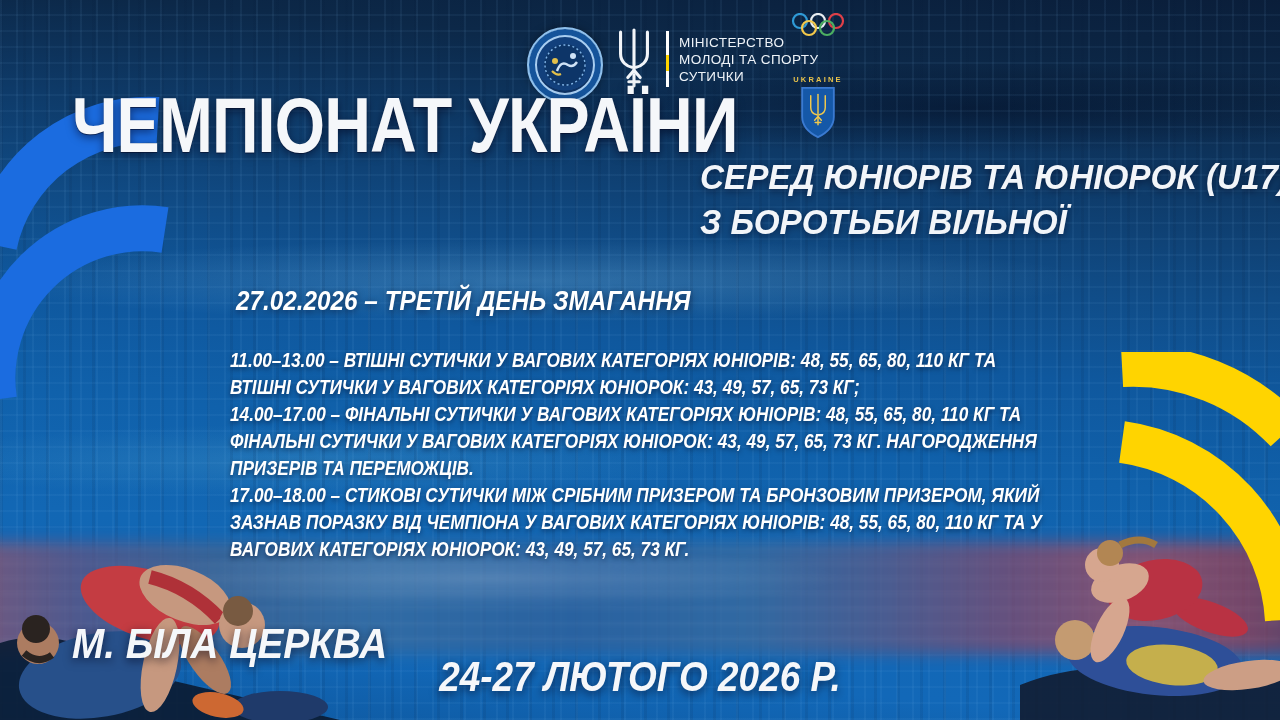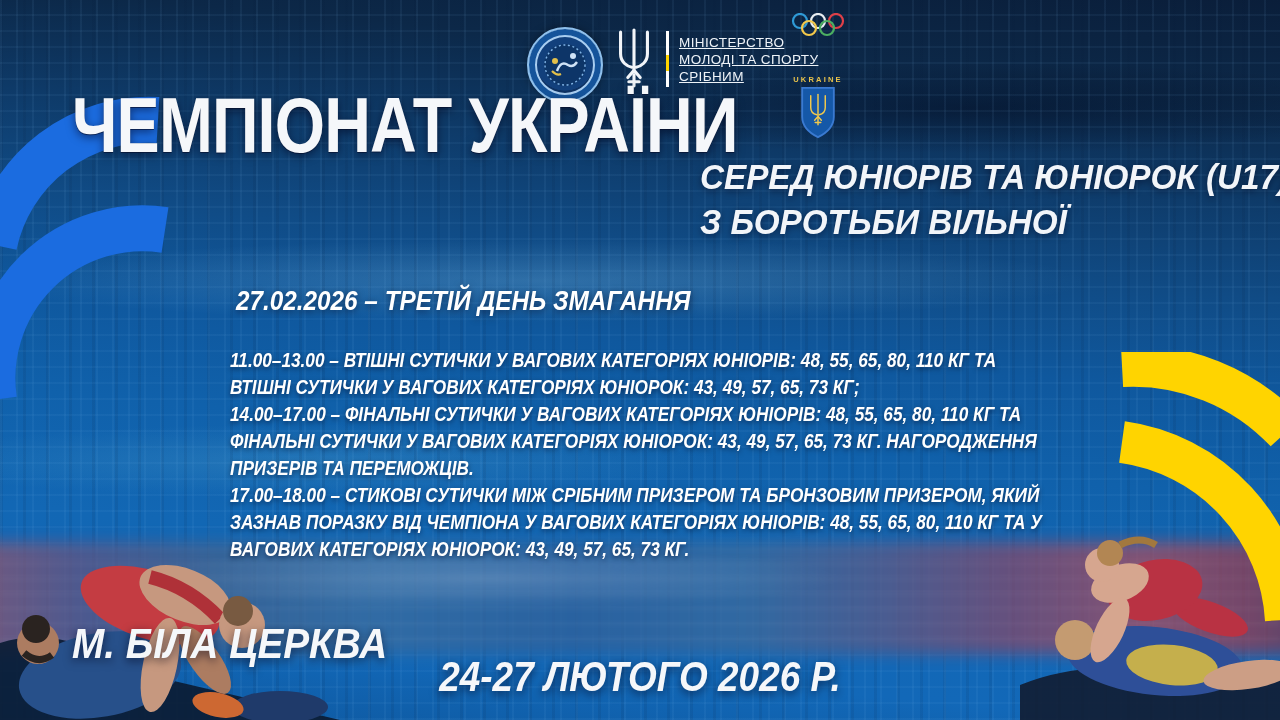--- a/index.html
+++ b/index.html
@@ -39,21 +39,21 @@
 
   .logos{position:absolute;left:0;top:0;width:1280px;height:110px;}
   .emblem{
     position:absolute;left:527px;top:27px;width:72px;height:72px;border-radius:50%;
     background:radial-gradient(circle at 50% 45%, #12407c 0 54%, #0e3263 55% 68%, #1f63ae 69% 100%);
     border:2px solid #8fc0ec;box-shadow:inset 0 0 0 6px #15549b, inset 0 0 0 8px #a8cdf0, 0 0 10px rgba(0,0,0,.35);
     display:flex;align-items:center;justify-content:center;
   }
   .ministry{position:absolute;left:612px;top:28px;display:flex;align-items:center;gap:10px;}
   .ministry .divider{width:3px;height:56px;background:linear-gradient(180deg,#fff 0 42%,#ffd500 42% 72%,#fff 72% 100%);}
-  .ministry .mtext{font-size:13.5px;line-height:17px;letter-spacing:.4px;color:#eef3f8;font-weight:400;text-decoration:underline;}
+  .ministry .mtext{font-size:13.5px;line-height:17px;letter-spacing:.4px;color:#eef3f8;font-weight:400;}
   .olympic{position:absolute;left:786px;top:13px;width:64px;display:flex;flex-direction:column;align-items:center;gap:2px;}
   .olympic .country{font-size:7.5px;letter-spacing:2.2px;color:#e8c24a;font-weight:700;margin-top:36px;}
 
   .title{
     position:absolute;left:72px;top:86px;margin:0;
     font-size:77px;font-weight:700;line-height:1.02;letter-spacing:-1px;color:#f5f7fa;
     transform:scaleX(.84);transform-origin:left top;white-space:nowrap;
     text-shadow:0 3px 10px rgba(0,0,25,.55),0 1px 0 rgba(10,20,50,.6);
   }
   .subtitle{
@@ -127,21 +127,21 @@
           <path d="M20 2 V41"></path>
           <path d="M20 41 L14 48 M20 41 L26 48"></path>
           <path d="M20 45 V56"></path>
           <path d="M15 52 H25"></path>
         </g>
       </svg>
       <div class="divider"></div>
       <div class="mtext">
         <div>МІНІСТЕРСТВО</div>
         <div>МОЛОДІ ТА СПОРТУ</div>
-        <div>СРІБНИМ</div>
+        <div>СУТИЧКИ</div>
       </div>
     </div>
 
     <div class="olympic">
       <svg width="58" height="24" viewBox="0 0 58 24">
         <g fill="none" stroke-width="2.2">
           <circle cx="11" cy="8" r="7" stroke="#2f9ad6"></circle>
           <circle cx="29" cy="8" r="7" stroke="#e8edf2"></circle>
           <circle cx="47" cy="8" r="7" stroke="#e04048"></circle>
           <circle cx="20" cy="15" r="7" stroke="#f2c84b"></circle>

